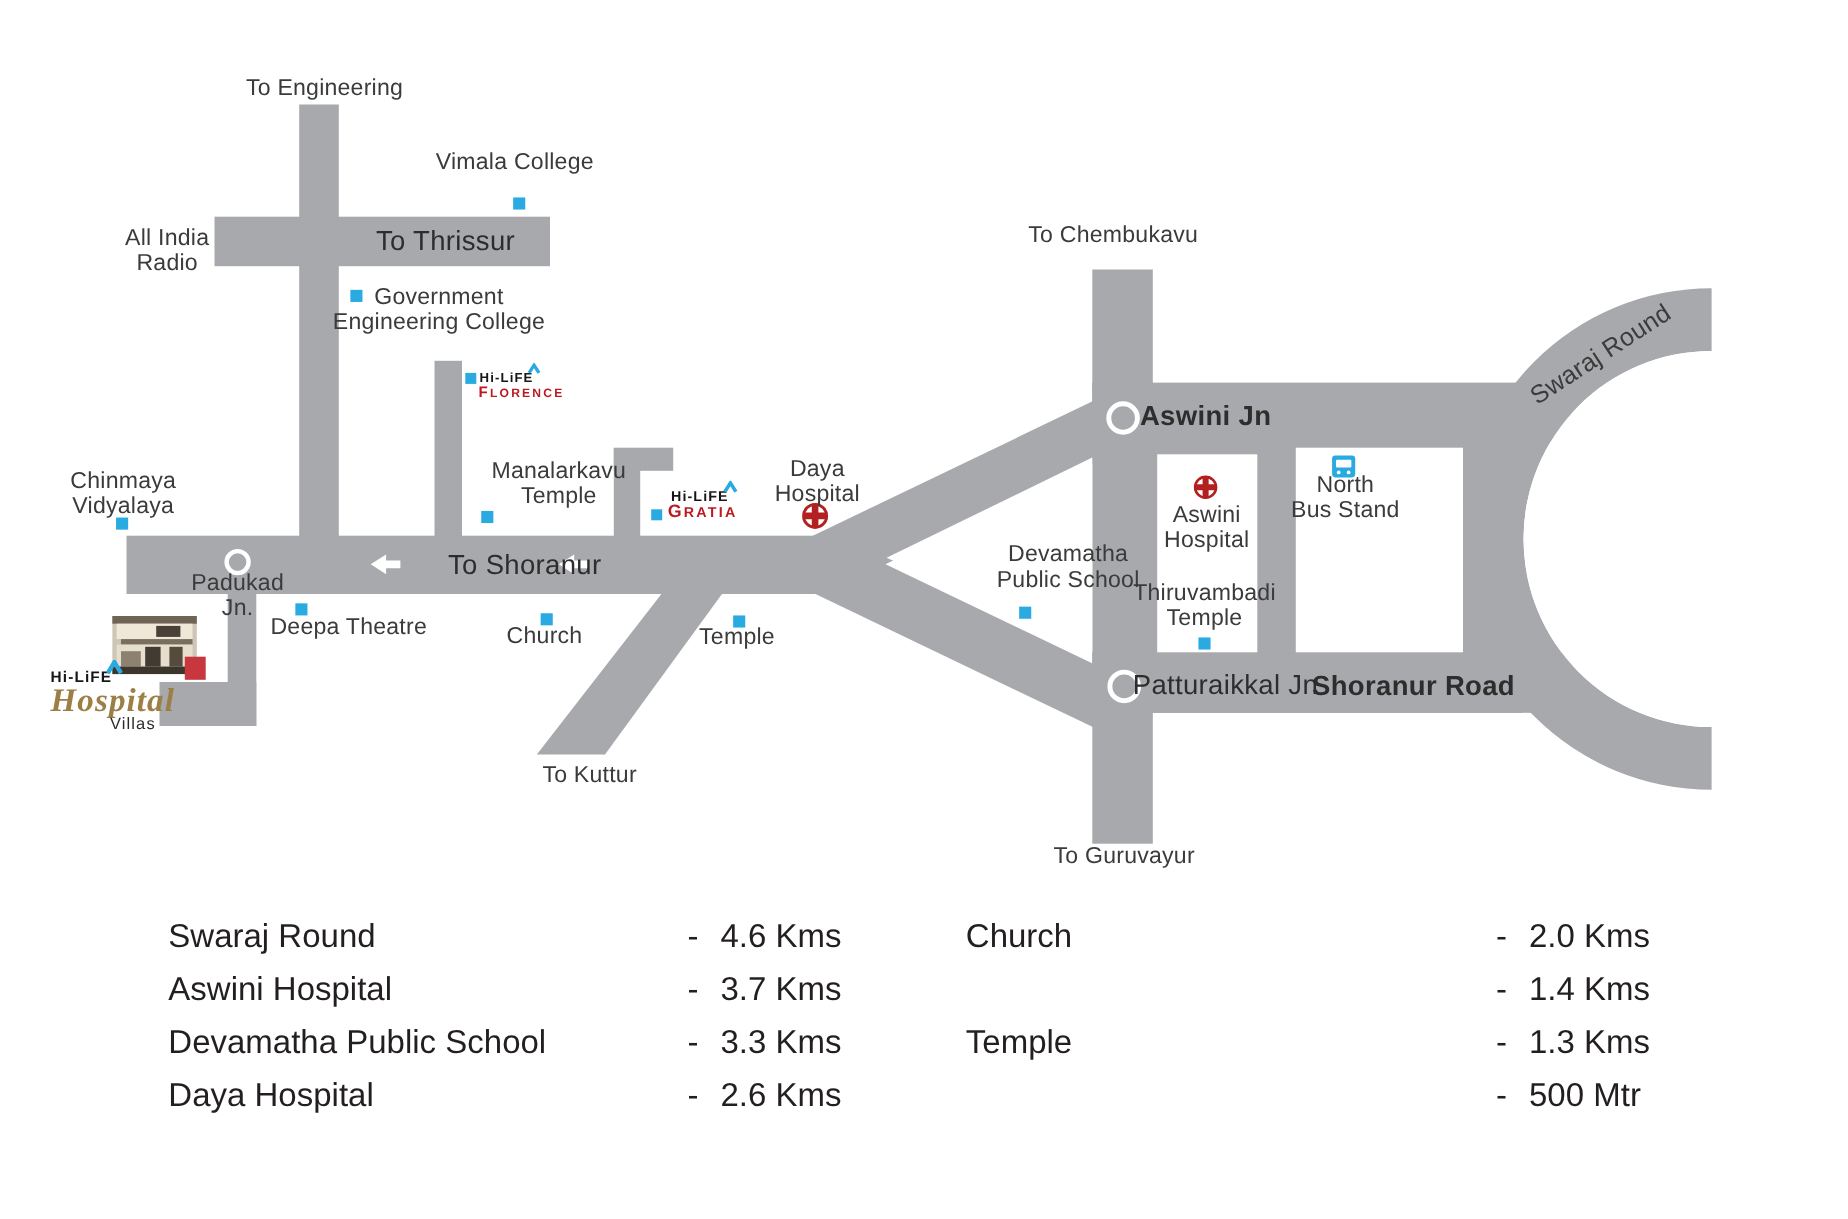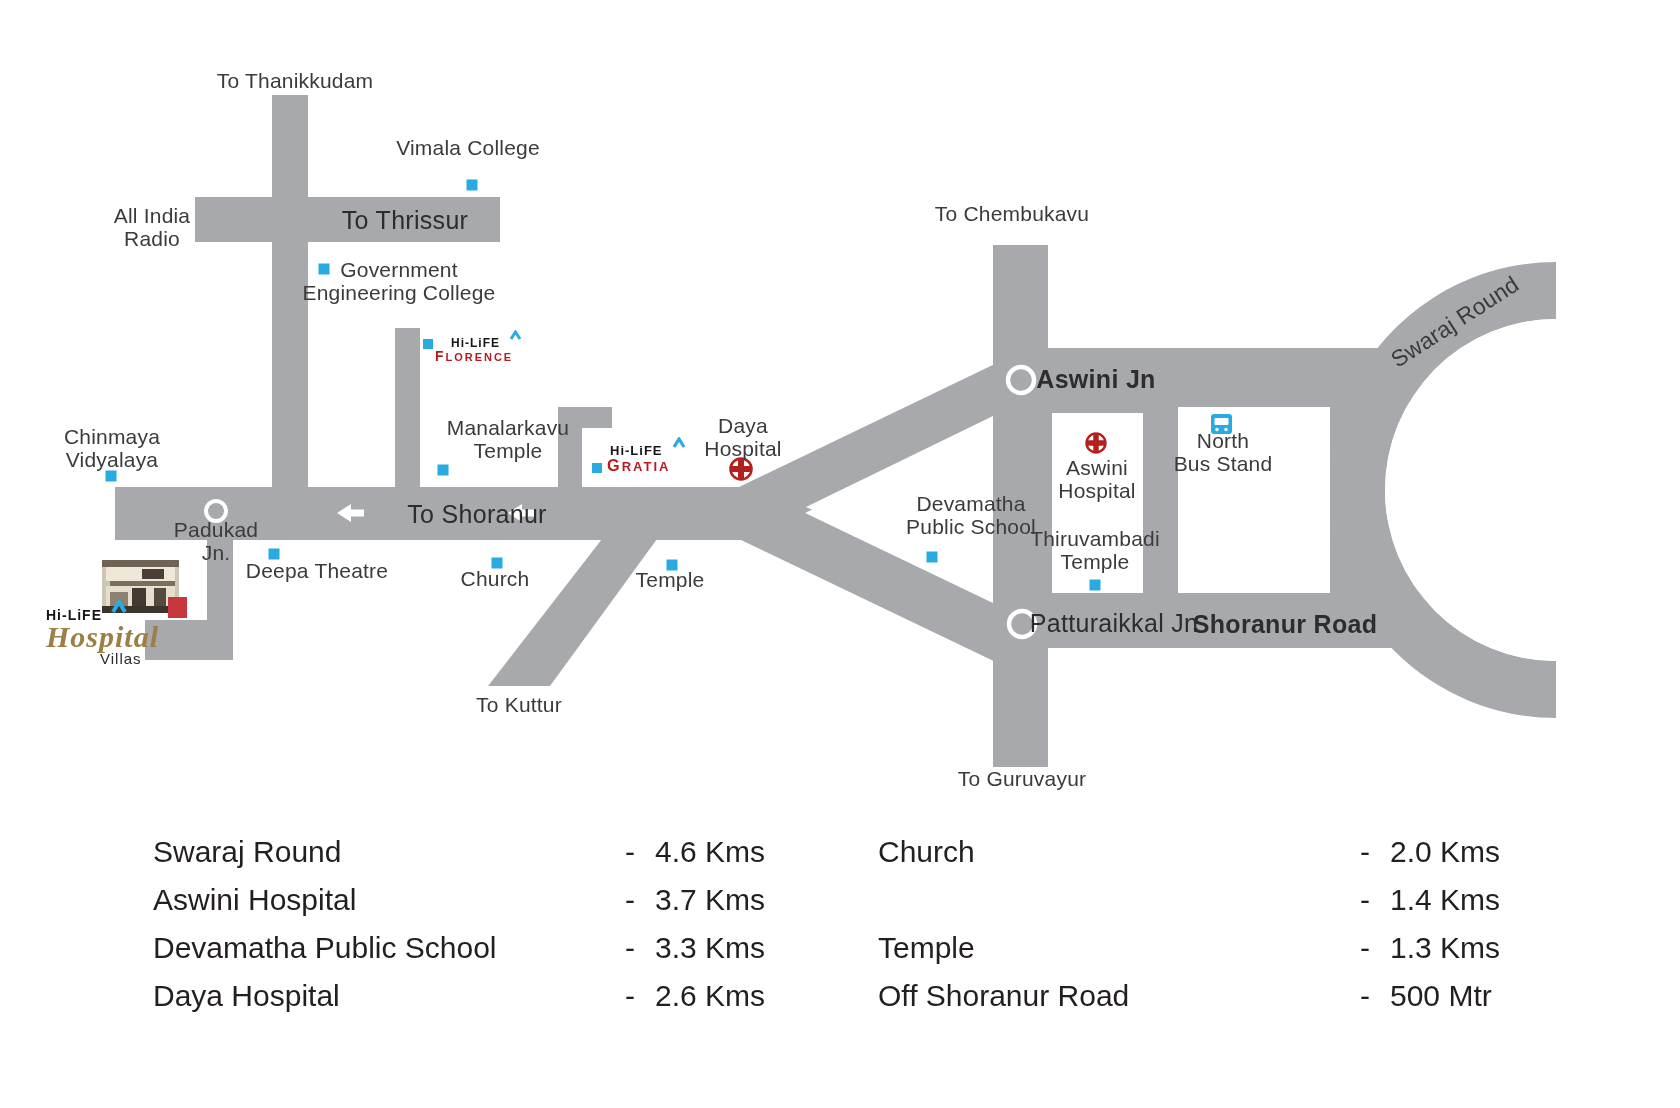--- a/index.html
+++ b/index.html
@@ -22,21 +22,21 @@
     color:var(--ink);font-size:21px;line-height:1.08;letter-spacing:.2px;
     text-align:center;white-space:pre-line;
   }
   .map-label.road{font-size:25px;color:var(--road-ink);letter-spacing:.3px;}
   .marker{
     position:absolute;width:11px;height:11px;background:var(--blue);
     transform:translate(-50%,-50%);
   }
   
   .logo{position:absolute;}
-  .brand-row{display:flex;align-items:flex-end;gap:18px;}
+  .brand-row{display:flex;align-items:flex-end;gap:3px;}
   .brand-sq{width:10px;height:10px;background:var(--blue);}
   .brand-txt{font-weight:700;color:#161616;letter-spacing:1px;font-size:12px;line-height:1;}
   .brand-roof{margin-left:-9px;margin-bottom:9px;}
   .logo-red{color:#bb1a21;font-weight:700;letter-spacing:2px;line-height:1;}
   .logo-red::first-letter{font-size:125%;}
   #logo-pristine .script{
     font-family:"Liberation Serif", serif;font-style:italic;font-weight:700;
     color:var(--gold);font-size:30px;line-height:1;letter-spacing:1px;
   }
   #logo-pristine .villas{color:#2a2a2a;font-size:15px;letter-spacing:1px;margin:-2px 0 0 54px;}
@@ -122,37 +122,37 @@
 
     <g>
       <rect x="1211" y="414" width="21" height="20" rx="3" fill="#29abe2"></rect>
       <rect x="1214.5" y="418" width="14" height="7" rx="1" fill="#ffffff"></rect>
       <circle cx="1217" cy="429.5" r="1.7" fill="#ffffff"></circle>
       <circle cx="1226" cy="429.5" r="1.7" fill="#ffffff"></circle>
     </g>
   </svg>
 
   <div id="labels-layer">
-      <div class="map-label" style="left: 295px; top: 81px;">To Thanikkudam</div>
+      <div class="map-label" style="left: 295px; top: 81px;">To Engineering</div>
       <div class="map-label" style="left: 468px; top: 148px;">Vimala College</div>
       <div class="map-label" style="left: 152px; top: 228px;">All India
 Radio</div>
       <div class="map-label road" style="left: 405px; top: 220px;">To Thrissur</div>
       <div class="map-label" style="left: 399px; top: 282px;">Government
 Engineering College</div>
       <div class="map-label" style="left: 508px; top: 440px;">Manalarkavu
 Temple</div>
       <div class="map-label" style="left: 112px; top: 449px;">Chinmaya
 Vidyalaya</div>
       <div class="map-label" style="left: 216px; top: 542px;">Padukad
 Jn.</div>
       <div class="map-label" style="left: 317px; top: 571px;">Deepa Theatre</div>
       <div class="map-label" style="left: 495px; top: 579px;">Church</div>
       <div class="map-label" style="left: 670px; top: 580px;">Temple</div>
-      <div class="map-label" style="left: 519px; top: 705px;">To Kuttur</div>
+      <div class="map-label" style="left: 536px; top: 705px;">To Kuttur</div>
       <div class="map-label" style="left: 743px; top: 438px;">Daya
 Hospital</div>
       <div class="map-label" style="left: 927px; top: 516px; margin-left: 44px;">Devamatha
 Public School</div>
       <div class="map-label road" style="left: 433px; top: 514px; margin-left: 44px;">To Shoranur</div>
       <div class="map-label road" style="left: 1096px; top: 379px; font-weight: bold;">Aswini Jn</div>
       <div class="map-label" style="left: 1012px; top: 214px;">To Chembukavu</div>
       <div class="map-label" style="left: 1097px; top: 480px;">Aswini
 Hospital</div>
       <div class="map-label" style="left: 1095px; top: 551px;">Thiruvambadi
@@ -265,19 +265,18 @@
         <span class="dist-dash">-</span>
         <span class="dist-value">1.4 Kms</span>
       </div>
       <div class="dist-row">
         <span class="dist-label">Temple</span>
         <span class="dist-fill"></span>
         <span class="dist-dash">-</span>
         <span class="dist-value">1.3 Kms</span>
       </div>
       <div class="dist-row">
-        <span class="dist-label">Off Shoranur Road</span>
         <span class="dist-fill"></span>
         <span class="dist-dash">-</span>
         <span class="dist-value">500 Mtr</span>
       </div>
     </div>
 </div>
 
 </body></html>

